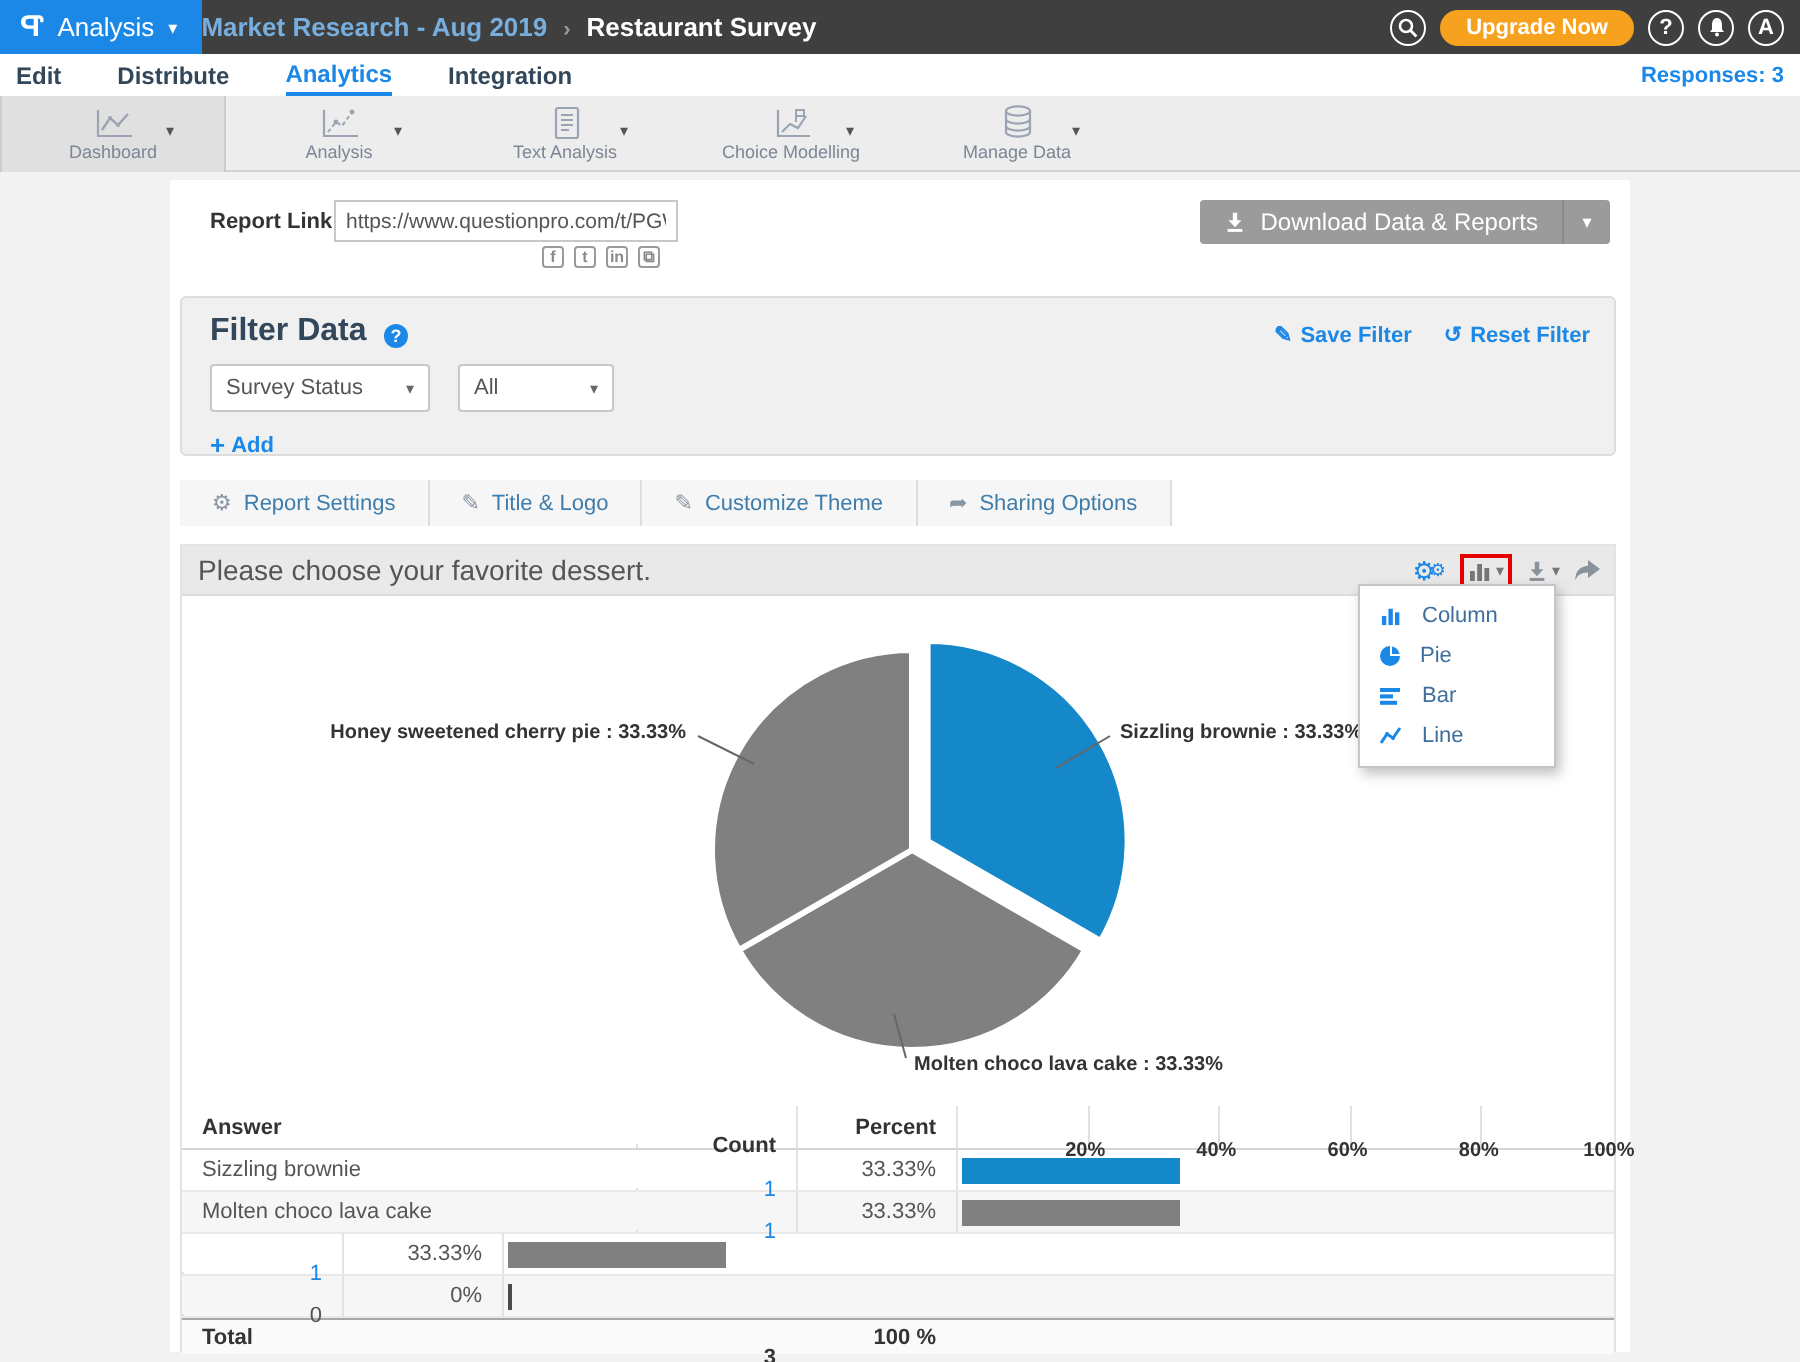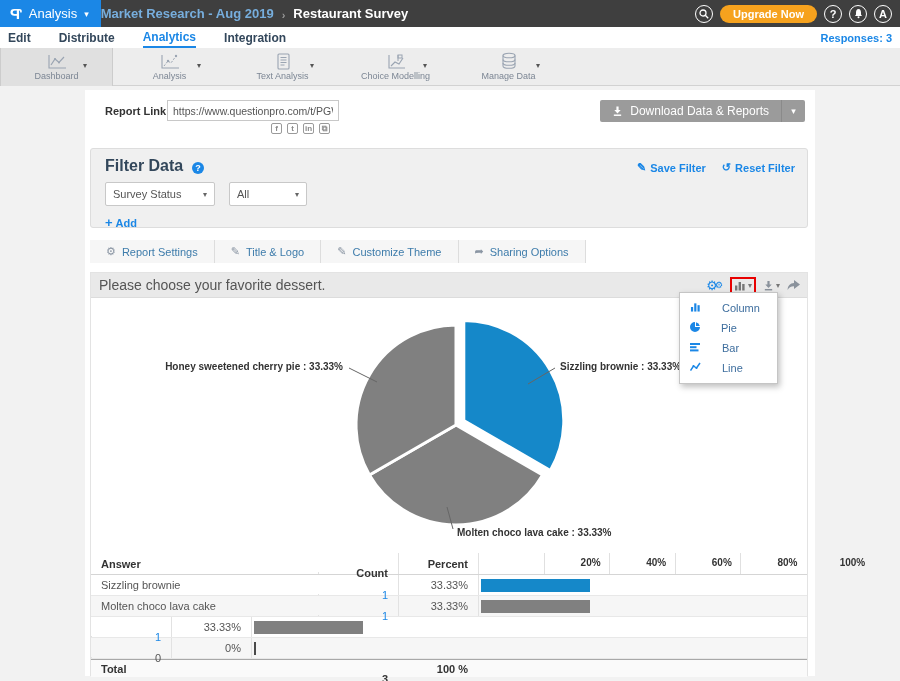--- a/index.html
+++ b/index.html
@@ -73,37 +73,37 @@
   .chi .cg2 { font-size:9px; color:#1b87e6; }
   .chi .icaret { font-size:8px; color:#777; }
   .redbox { border:2px solid #e80000; padding:1px 2px; }
 
   .ch-body { position:absolute; left:0; top:25px; width:716px; height:255px; background:#fff; }
   .pie-svg { position:absolute; left:0; top:0; }
   .pie-label { position:absolute; font-size:10px; font-weight:700; color:#333; white-space:nowrap; }
 
   
   .menu { position:absolute; left:588px; top:19px; width:99px; background:#fff; border:1px solid #c5c5c5; box-shadow:2px 3px 6px rgba(0,0,0,.25); z-index:20; padding:5px 0; }
-  .mi { display:flex; align-items:flex-start; gap:21px; font-size:11px; color:#3e6e9e; padding:4px 10px; cursor:pointer; }
+  .mi { display:flex; align-items:center; gap:10px; font-size:11px; color:#3e6e9e; padding:4px 10px; cursor:pointer; }
 
   
   .table { position:absolute; left:0; top:280px; width:716px; background:#fff; font-size:11px; color:#555; }
   .trow { display:flex; height:21px; align-items:center; border-bottom:1px solid #e8e8e8; }
   .trow.head { height:22px; font-weight:700; color:#333; border-bottom:1px solid #d5d5d5; }
   .trow.alt { background:#f6f6f6; }
   .trow.total { height:18px; font-weight:700; color:#333; border-top:1px solid #a8a8a8; border-bottom:none; background:#fafafa; }
   .c-answer { width:227px; padding-left:10px; }
   .c-count { width:80px; text-align:right; padding-right:10px; border-left:1px solid #e2e2e2; align-self:stretch; display:flex; align-items:center; justify-content:flex-end;margin-top:19px; }
   .c-percent { width:80px; text-align:right; padding-right:10px; border-left:1px solid #e2e2e2; align-self:stretch; display:flex; align-items:center; justify-content:flex-end; }
   .c-bar { width:329px; border-left:1px solid #e2e2e2; align-self:stretch; position:relative; display:flex; align-items:center; padding-left:2px; }
   .total .c-count, .total .c-percent, .total .c-bar { border-left:none; }
   .count-link { color:#1b87e6; cursor:pointer; }
   .bar { height:13px; }
   .scale-seg { position:absolute; top:0; height:100%; border-right:1px solid #e0e0e0; }
-  .scale-lbl { position:absolute; top:4px; transform:translateX(-60%); font-size:10px; font-weight:700; color:#333;margin-left:48px; }
+  .scale-lbl { position:absolute; top:17px; transform:translateX(-60%); font-size:10px; font-weight:700; color:#333; }
 </style>
 </head>
 <body>
 
 <div class="topbar">
   <div class="brand">
     <span class="logo">Ƥ</span>
     <span class="prod">Analysis</span>
     <span class="caret">▾</span>
   </div>

